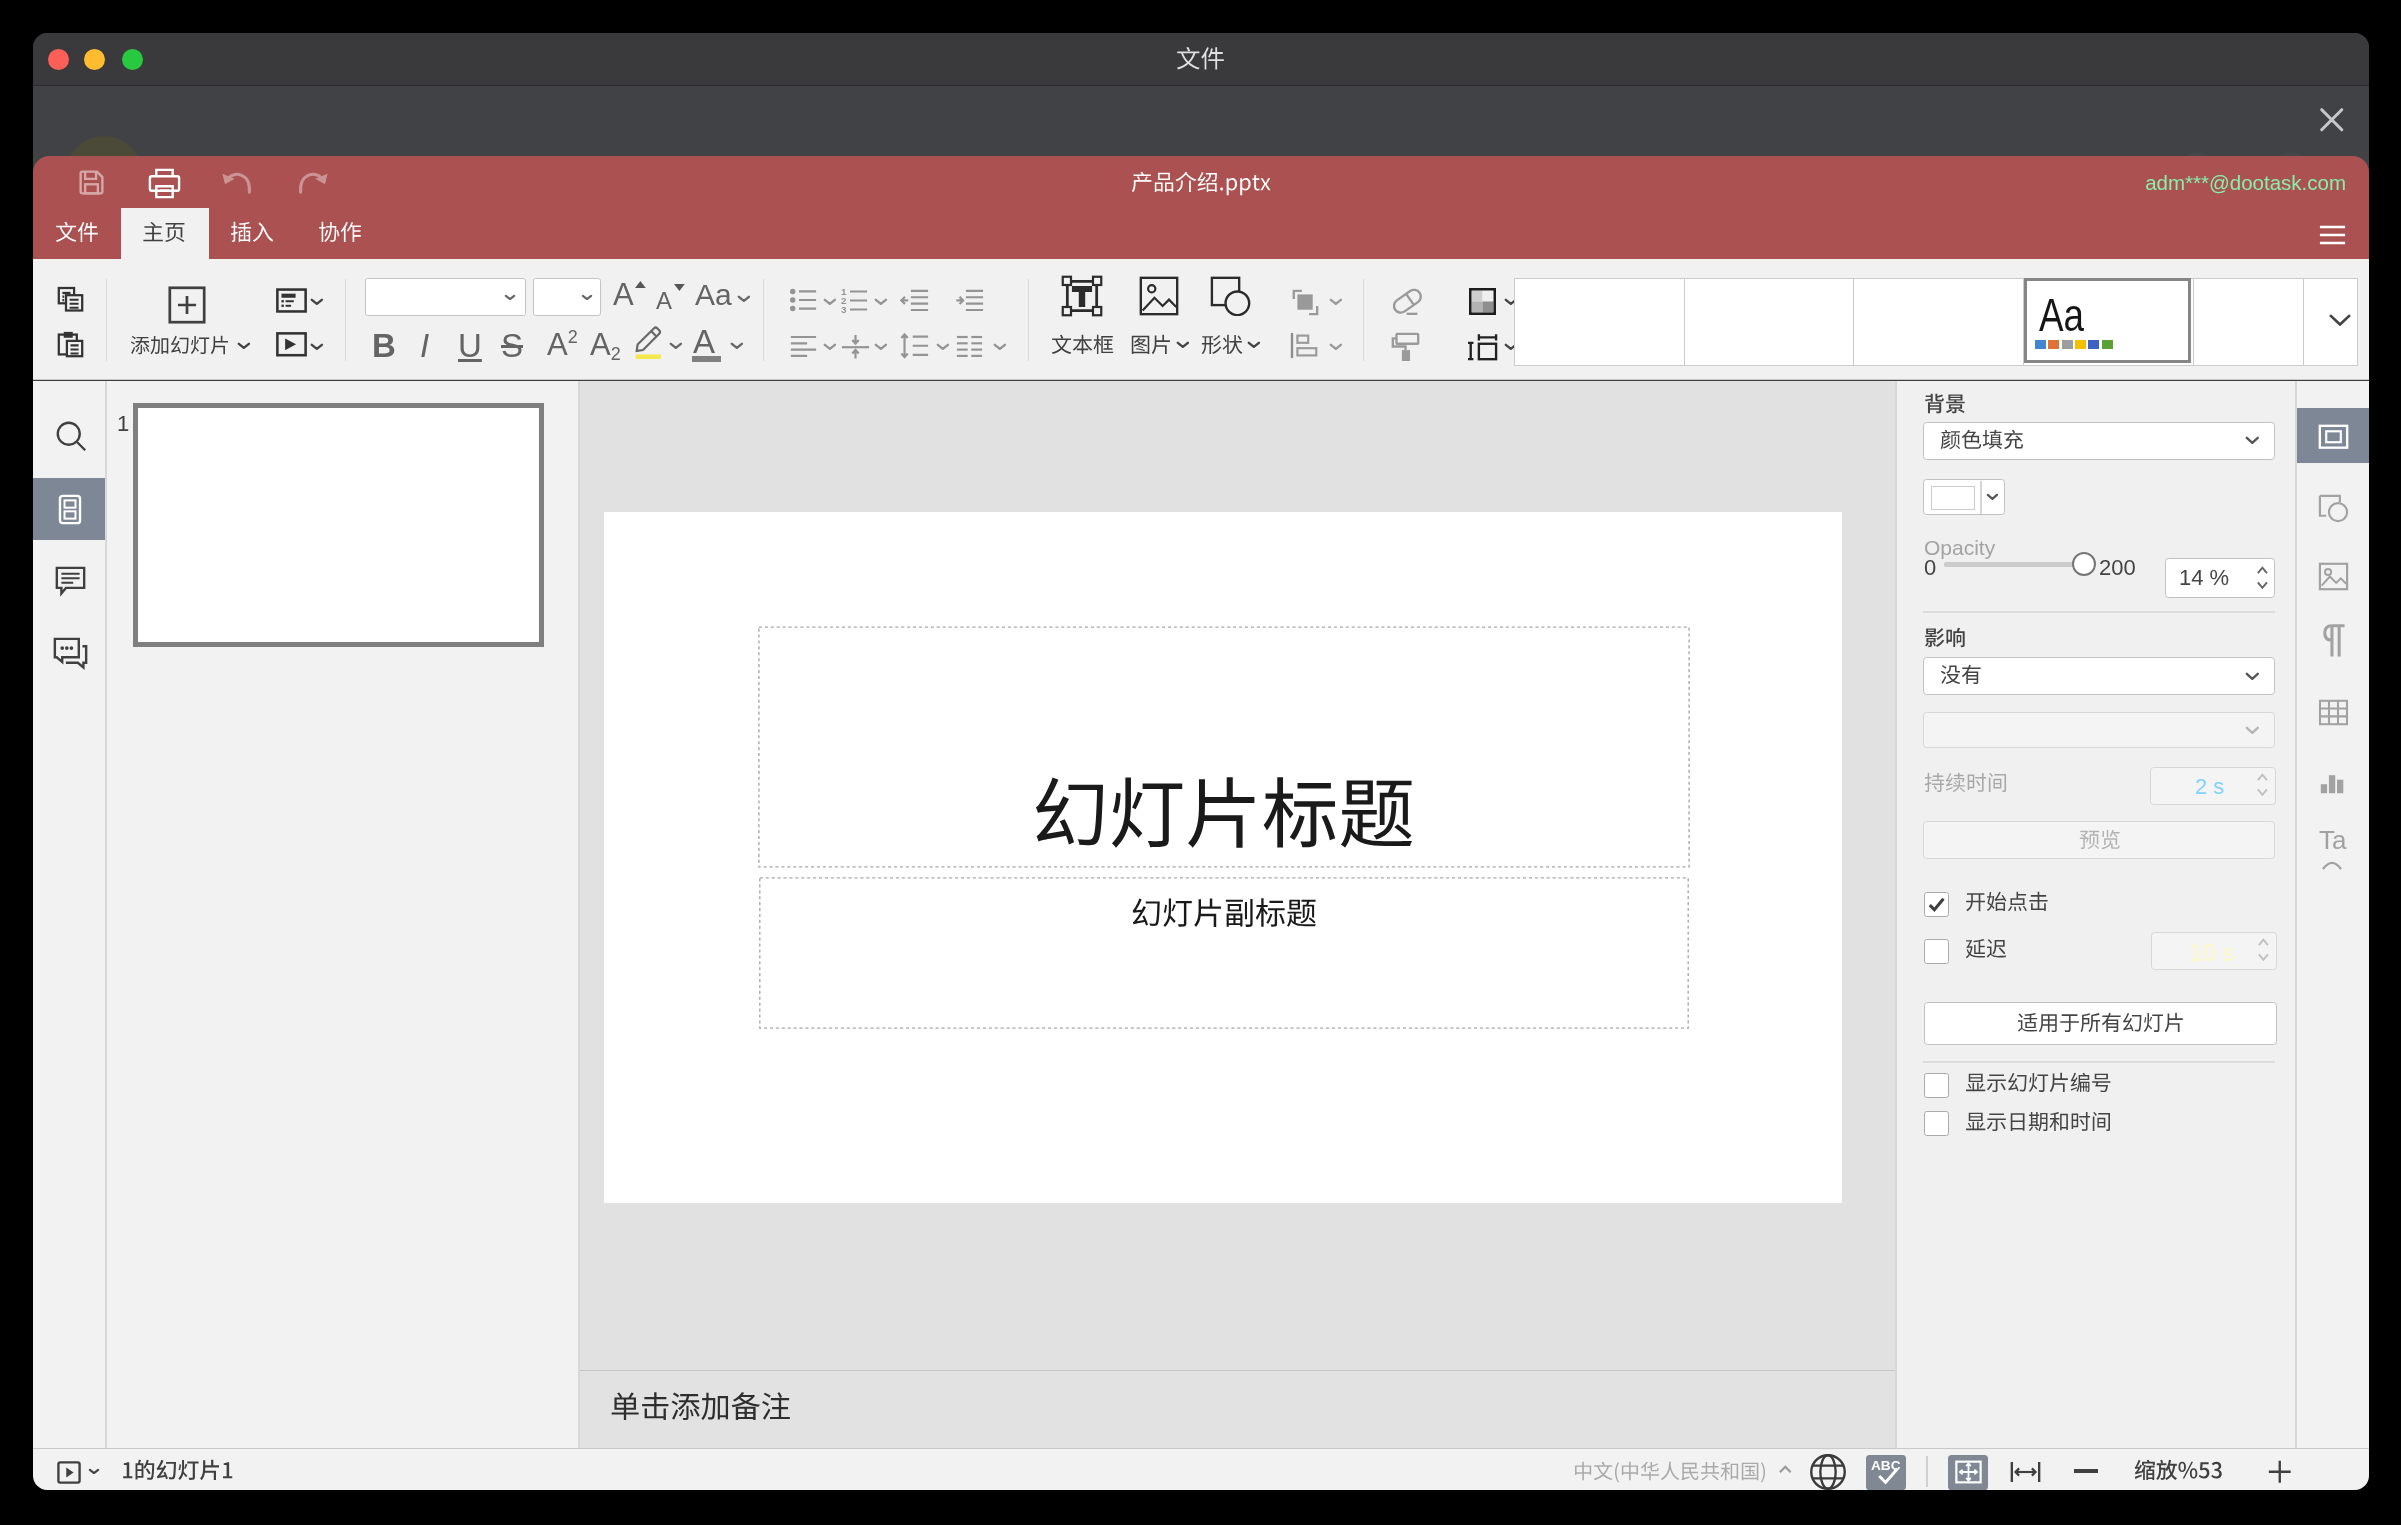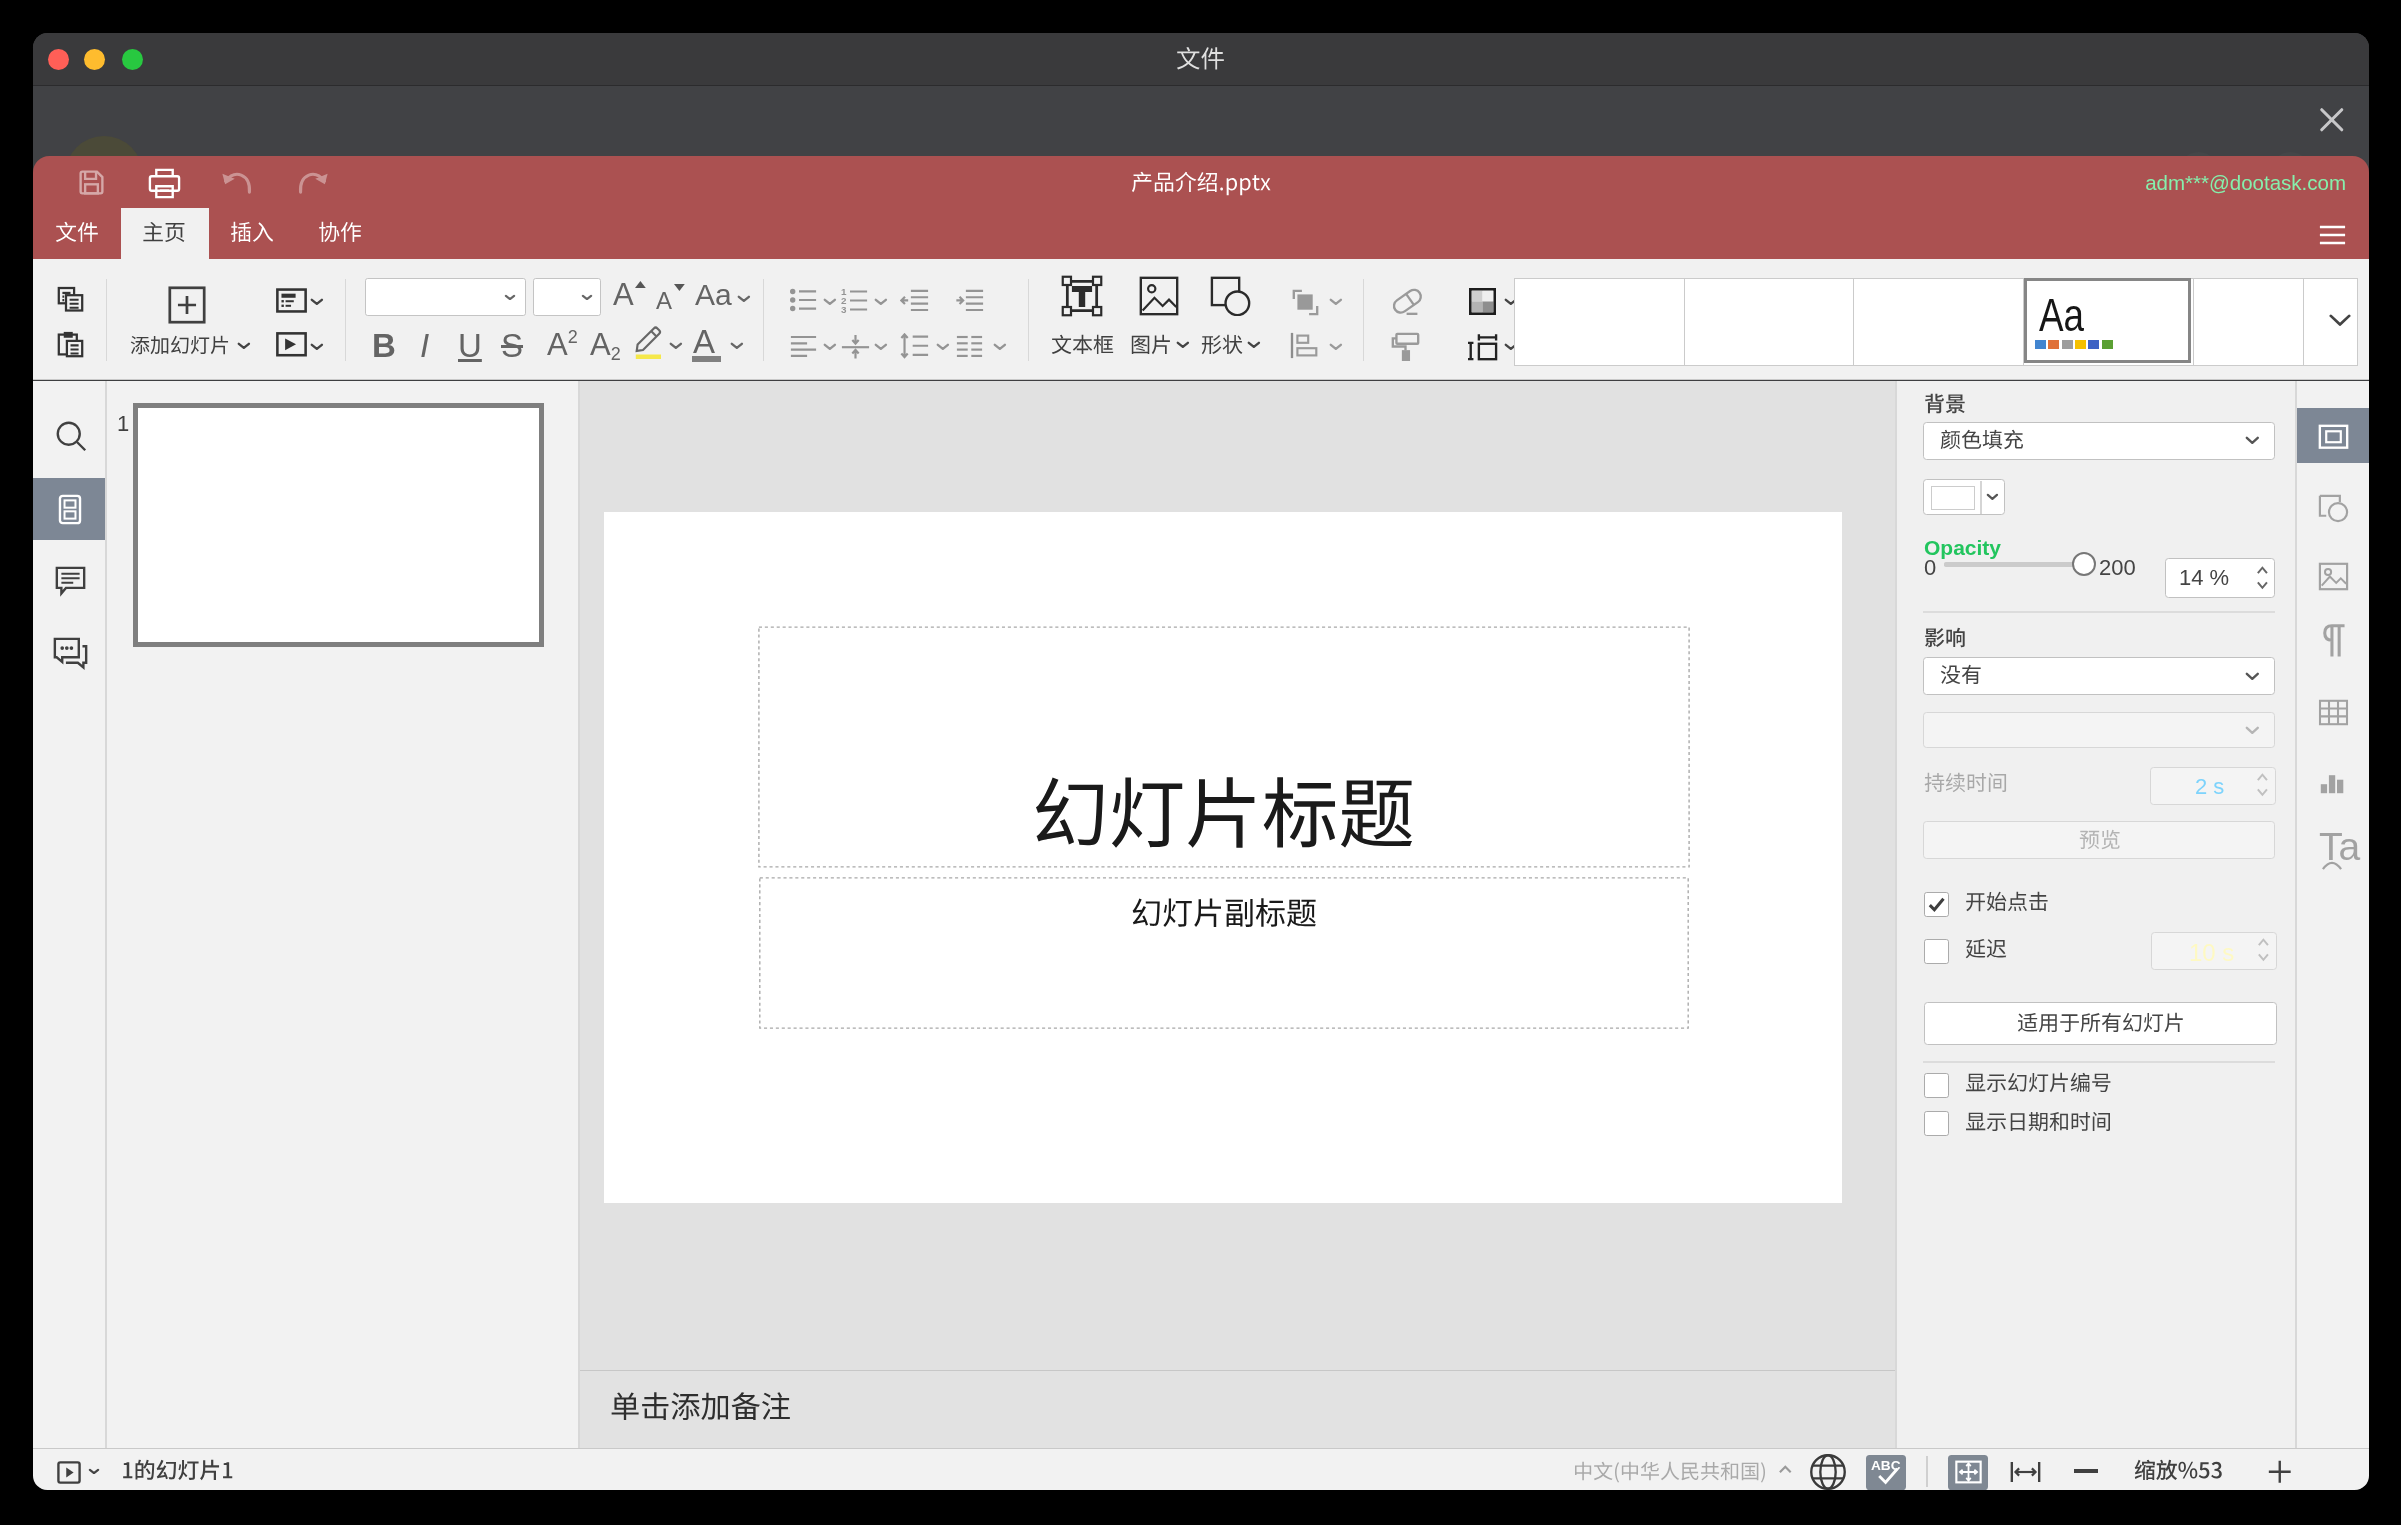--- a/index.html
+++ b/index.html
@@ -559,21 +559,21 @@
     </svg>
 <svg class="t" style="left:2212px;top:403px" width="14.6" height="8.2" viewBox="0 0 16 9">
       <path d="M2 2 L8.0 7.5 L14 2" fill="none" stroke="#555" stroke-width="2.6" stroke-linecap="round" stroke-linejoin="round"></path>
     </svg>
 <div style="position:absolute;left:1890px;top:446px;width:82px;height:36px;background:#fff;border:1.8px solid #c1c1c1;border-radius:3.6px;box-sizing:border-box"></div>
 <div style="position:absolute;left:1898px;top:453px;width:44px;height:24px;background:#fff;border:1.8px solid #ccc;box-sizing:border-box"></div>
 <div style="position:absolute;left:1947px;top:448px;width:1.8px;height:33px;background:#d5d5d5"></div>
 <svg class="t" style="left:1953px;top:460px" width="12.8" height="7.3" viewBox="0 0 14 8">
       <path d="M2 2 L7.0 6.5 L12 2" fill="none" stroke="#555" stroke-width="2.4" stroke-linecap="round" stroke-linejoin="round"></path>
     </svg>
-<div style="position:absolute;left:1891px;top:503px;font-size:21px;font-weight:bold;color:#22c55e">Opacity</div>
+<div style="position:absolute;left:1891px;top:503px;font-size:21px;font-weight:normal;color:#a3a3a3">Opacity</div>
 <div style="position:absolute;left:1891px;top:522px;font-size:22px;color:#444">0</div>
 <div style="position:absolute;left:1911px;top:529px;width:130px;height:4.6px;background:#cbcbcb;border-radius:1.8px"></div>
 <div style="position:absolute;left:2039px;top:519px;width:24px;height:24px;border-radius:50%;background:#fff;border:2.3px solid #777;box-sizing:border-box"></div>
 <div style="position:absolute;left:2066px;top:522px;font-size:22px;color:#444">200</div>
 <div style="position:absolute;left:2132px;top:525px;width:110px;height:40px;background:#fff;border:1.8px solid #c1c1c1;border-radius:3.6px;box-sizing:border-box"></div>
 <div style="position:absolute;left:2146px;top:532px;font-size:22px;color:#444">14 %</div>
 <svg class="t" style="left:2223px;top:532px;" width="12.8" height="25.5" viewBox="0 0 14.0 28.0">
       <path d="M2 9 L7 3 L12 9" fill="none" stroke="#666" stroke-width="2.2"></path>
       <path d="M2 19 L7 25 L12 19" fill="none" stroke="#666" stroke-width="2.2"></path>
     </svg>
@@ -706,21 +706,21 @@
         <path d="M2 10.6 L32 10.6 M2 19.3 L32 19.3 M12 2 L12 28 M22 2 L22 28"></path>
       </g>
     </svg>
 <svg class="t" style="left:2286px;top:735px;" width="27" height="27" viewBox="0 0 30.0 30.0">
       <g fill="#a2a2a2">
         <rect x="2" y="18" width="7" height="10"></rect>
         <rect x="11" y="8" width="7" height="20"></rect>
         <rect x="20" y="13" width="7" height="15"></rect>
       </g>
     </svg>
-<div style="position:absolute;left:2286px;top:792px;font-size:39px;color:#a2a2a2">Ta</div>
+<div style="position:absolute;left:2286px;top:792px;font-size:26px;color:#a2a2a2">Ta</div>
 <svg class="t" style="left:2288px;top:828px;" width="22" height="10" viewBox="0 0 24.0 11.0">
       <path d="M2 9 Q12 -5 22 9" fill="none" stroke="#a2a2a2" stroke-width="2.4"></path>
     </svg>
 <div style="position:absolute;left:0px;top:1415px;width:2336px;height:42px;background:#f2f2f2;border-top:1.8px solid #c9c9c9;box-sizing:border-box"></div>
 <svg class="t" style="left:24px;top:1428px;" width="24" height="23" viewBox="0 0 26.0 25.0">
       <rect x="1.5" y="1.5" width="23" height="22" rx="2" fill="none" stroke="#404040" stroke-width="2.6"></rect>
       <path d="M10 7 L18 12.5 L10 18 Z" fill="#404040"></path>
     </svg>
 <svg class="t" style="left:55px;top:1435px" width="12" height="6.4" viewBox="0 0 13 7">
       <path d="M2 2 L6.5 5.5 L11 2" fill="none" stroke="#444" stroke-width="2.4" stroke-linecap="round" stroke-linejoin="round"></path>

